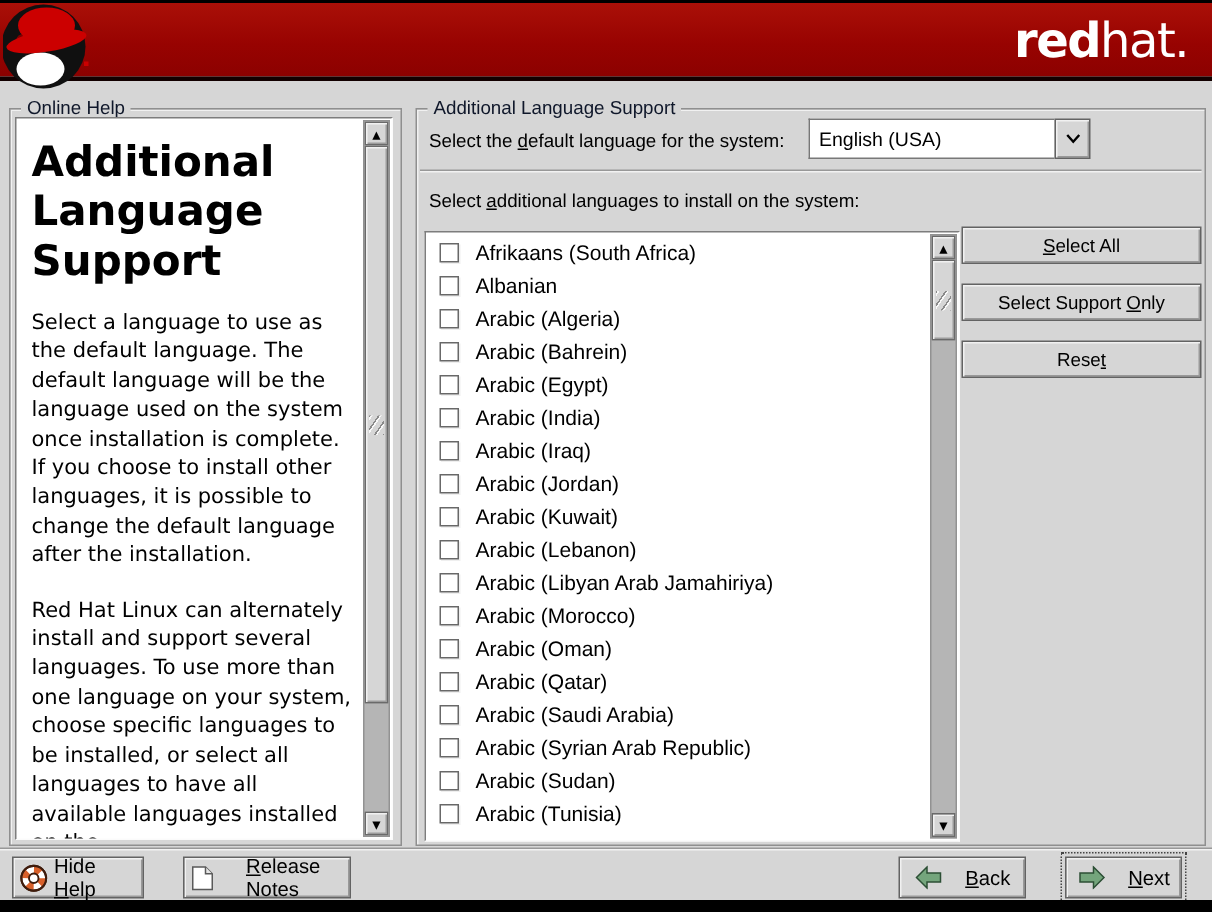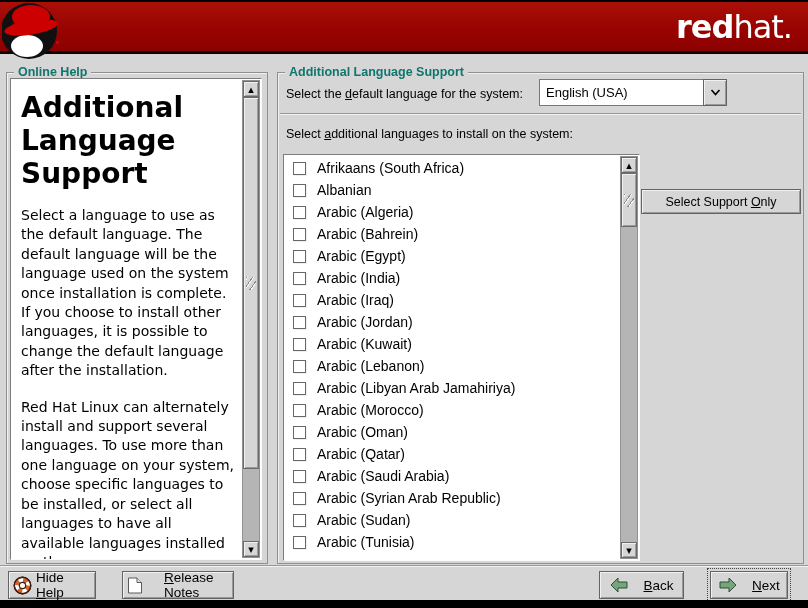--- a/index.html
+++ b/index.html
@@ -13,21 +13,21 @@
   .brand{position:absolute;right:16px;top:6px;font-size:32px;color:#fff;
     font-family:"DejaVu Sans",sans-serif;letter-spacing:-1px;}
   .brand .bb{font-weight:bold;}
   .brand .bl{font-weight:normal;}
   .logo{position:absolute;left:2px;top:1px;width:60px;height:60px;z-index:5;}
 
   
   .frame{position:absolute;border:1px solid #8f8f8f;box-sizing:border-box;
     box-shadow:inset 1px 1px 0 rgba(255,255,255,.65);}
   .flabel{position:absolute;top:-9px;left:7px;background:#d6d6d6;padding:0 4px;
-    font-size:12.5px;line-height:16px;color:#0f766e;white-space:nowrap;font-weight:bold;}
+    font-size:12.5px;line-height:16px;color:#0f172a;white-space:nowrap;}
 
   #frame-help{left:6px;top:72px;width:262px;height:492px;}
   #frame-lang{left:277px;top:72px;width:527px;height:492px;}
 
   
   .sunken{background:#fff;border:1px solid #7d7d7d;border-bottom-color:#fbfbfb;
     border-right-color:#fbfbfb;box-sizing:border-box;}
   #help-viewport{position:absolute;left:3px;top:5px;width:252px;height:482px;}
   #help-content{position:absolute;left:0;top:0;right:20px;bottom:0;overflow:hidden;
     padding:12px 3px 0 10px;font-family:"DejaVu Sans",sans-serif;}
@@ -232,25 +232,31 @@
           <div class="sbthumb" id="list-thumb">
               <div class="grip"></div>
             </div>
         </div>
         <div class="sbbtn">
             <span class="sbarrow">▾</span>
           </div>
       </div>
     </div>
 
+    <div class="gtkbtn sidebtn" id="btn-selectall">
+        <span><span></span><span class="mn">S</span><span>elect All</span></span>
+      </div>
 
     <div class="gtkbtn sidebtn" id="btn-selectdefault">
         <span><span>Select Support </span><span class="mn">O</span><span>nly</span></span>
       </div>
 
+    <div class="gtkbtn sidebtn" id="btn-reset">
+        <span><span>Rese</span><span class="mn">t</span><span></span></span>
+      </div>
   </div>
 
   <div class="hsep" id="footer-sep"></div>
 
   <div class="gtkbtn footbtn" id="btn-hidehelp">
     <span class="ficon">
       <svg width="19" height="19" viewBox="0 0 18 18">
         <circle cx="9" cy="9" r="7.8" fill="#ffffff" stroke="#3f1c0c" stroke-width="1.3"></circle>
         <circle cx="9" cy="9" r="5.2" fill="none" stroke="#d8602a" stroke-width="4.4" stroke-dasharray="4.08 4.08"></circle>
         <circle cx="9" cy="9" r="7.8" fill="none" stroke="#3f1c0c" stroke-width="1.3"></circle>

